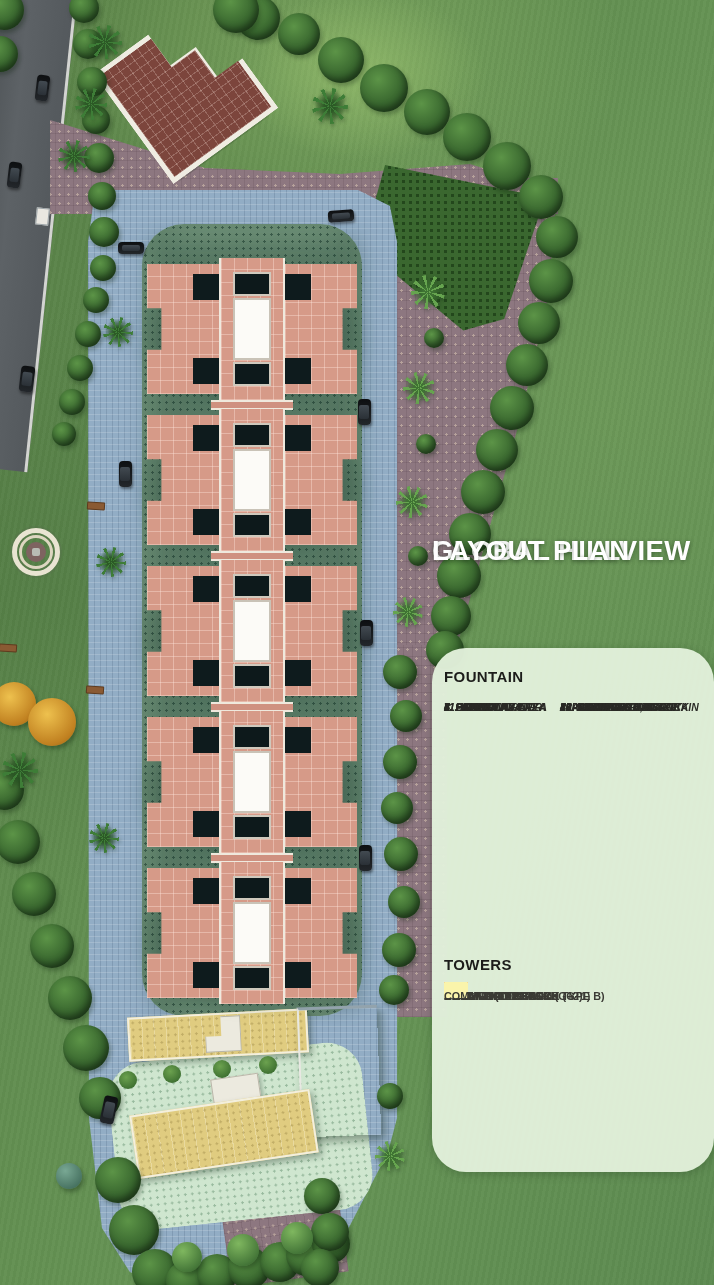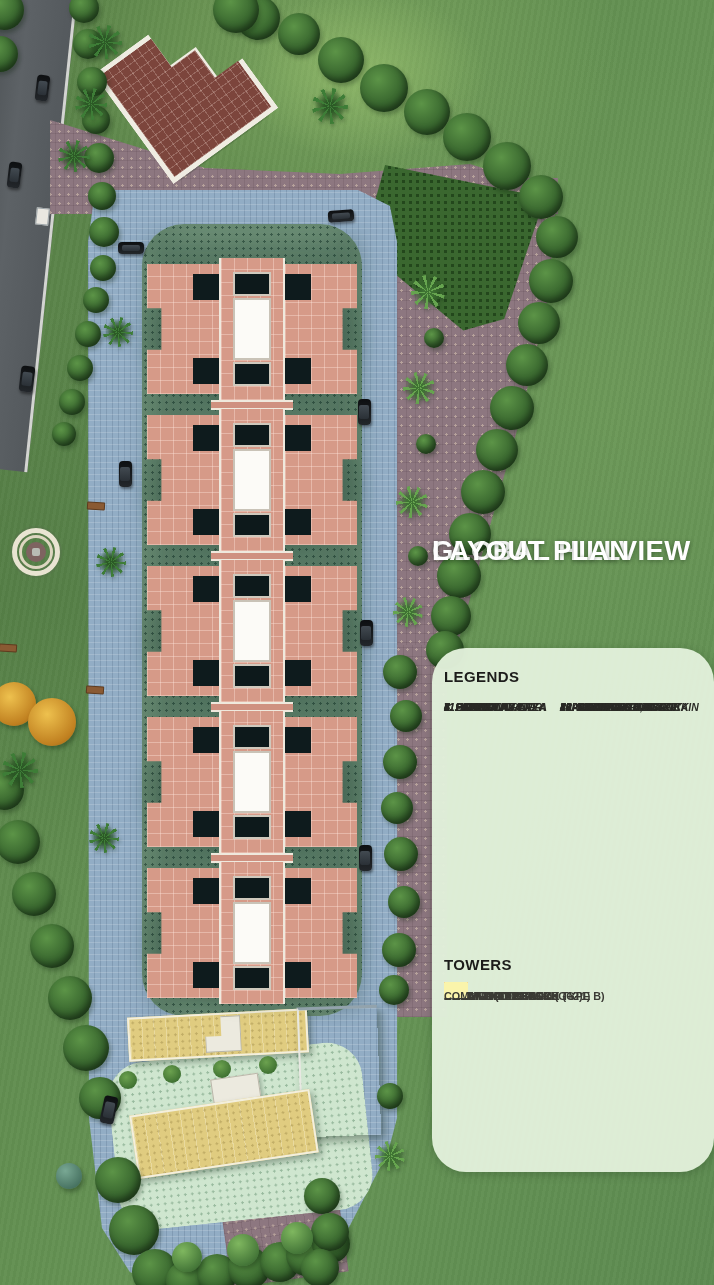--- a/index.html
+++ b/index.html
@@ -331,21 +331,21 @@
   <div class="circle-m"></div>
   <div class="circle-c"></div>
   <div class="circle-dot"></div>
 
   <div class="site-title">
     <div>GLOBAL HILLVIEW</div>
     <div>LAYOUT PLAN</div>
   </div>
 
   <div class="panel">
-    <div class="p-head ph-legends">LEGENDS</div>
+    <div class="p-head ph-legends">FOUNTAIN</div>
     <ul class="leg-col lc-left" id="leg-left">
         <li>1. GRASS MOUND</li>
         <li>2. PAVILION</li>
         <li>3. PALM PLAZA</li>
         <li>4. LAWN</li>
         <li>5. PERGOLA</li>
         <li>6. HEDGE</li>
         <li>7. PAVING</li>
         <li>1. PATH</li>
         <li>8. FOUNTAIN PLAZA</li>

